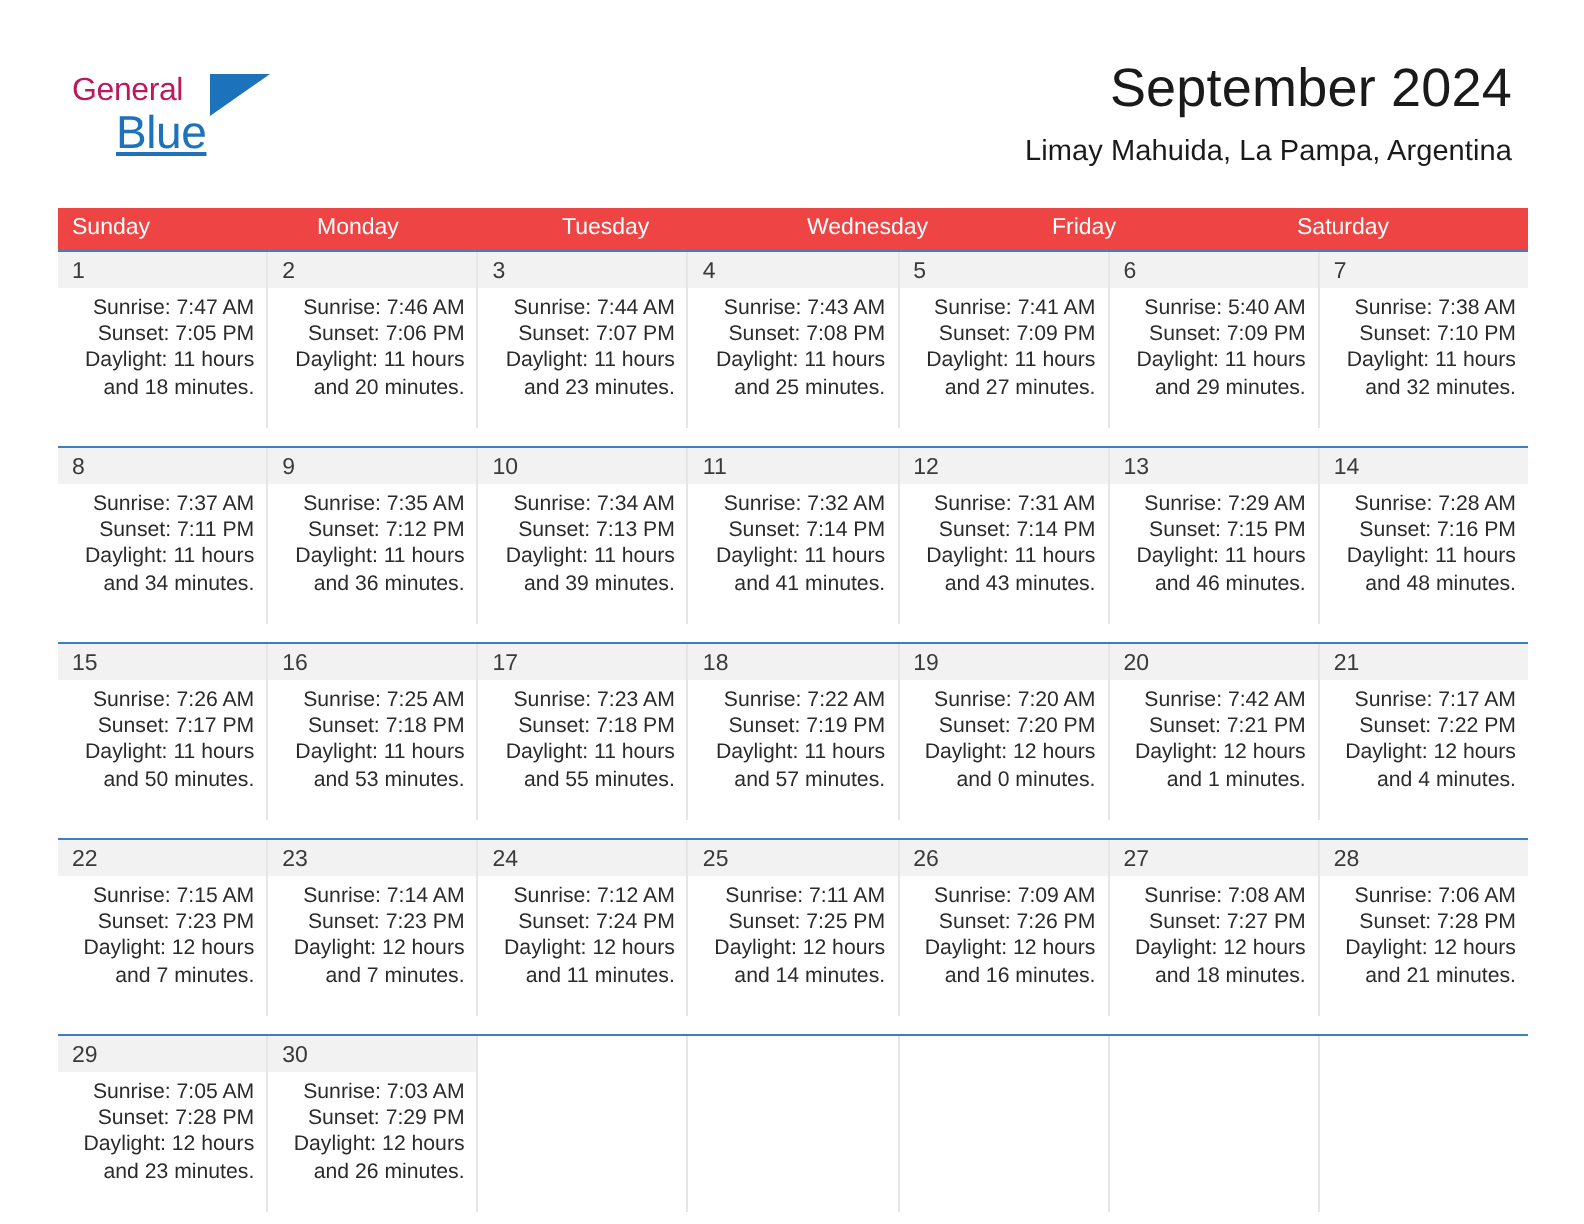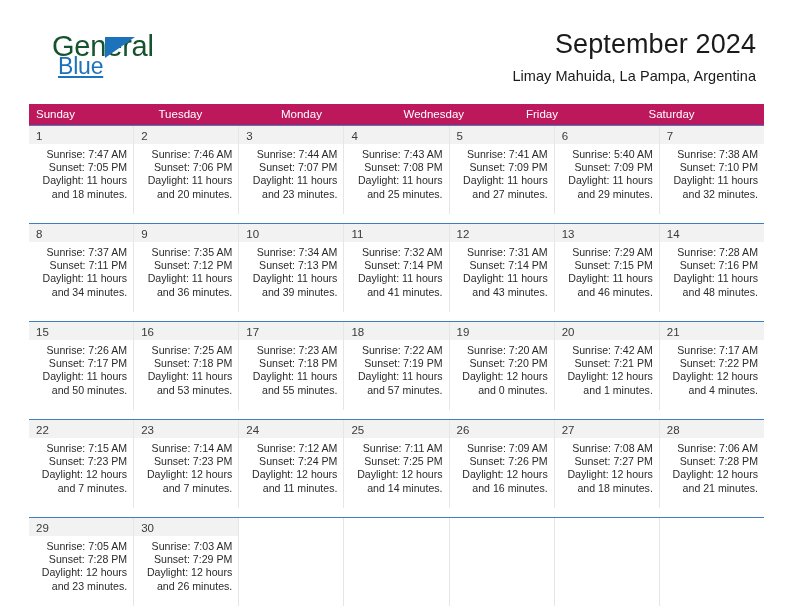--- a/index.html
+++ b/index.html
@@ -35,26 +35,26 @@
 
   .brand {
     position: absolute;
     left: 36px;
     top: 33px;
     width: 230px;
     height: 56px;
   }
   .brand-general {
     position: absolute;
-    left: 16px;
+    left: 0;
     top: 0;
-    font-size: 29px;
+    font-size: 16px;
     line-height: 26px;
     letter-spacing: -0.2px;
-    color: #14532d;
+    color: #be185d;
     font-family: "Liberation Sans", sans-serif;
   }
   .brand-blue {
     position: absolute;
     left: 22px;
     top: 20px;
     font-size: 23px;
     line-height: 26px;
     letter-spacing: -0.2px;
     color: #1c72bb;
@@ -98,21 +98,21 @@
   .calendar {
     position: absolute;
     left: 29px;
     top: 104px;
     width: 735px;
   }
 
   .dow-row {
     display: flex;
     width: 735px;
-    background: #be185d;
+    background: #ef4444;
   }
   .dow-cell {
     flex: 1 1 0;
     min-width: 0;
     height: 21px;
     line-height: 21px;
     padding-left: 7px;
     font-size: 11.5px;
     color: #ffffff;
     white-space: nowrap;
@@ -185,22 +185,22 @@
       <h1 class="cal-title">September 2024</h1>
       <p class="cal-subtitle">Limay Mahuida, La Pampa, Argentina</p>
     </div>
 
   </div>
 
   <div class="calendar">
 
     <div class="dow-row">
       <div class="dow-cell">Sunday</div>
+      <div class="dow-cell">Monday</div>
       <div class="dow-cell">Tuesday</div>
-      <div class="dow-cell">Monday</div>
       <div class="dow-cell">Wednesday</div>
       <div class="dow-cell">Friday</div>
       <div class="dow-cell">Saturday</div>
     </div>
 
     <div class="week">
       <div class="week-inner">
         <div class="day">
           <div class="daynum-band"><span class="daynum">1</span></div>
           <div class="day-lines">

